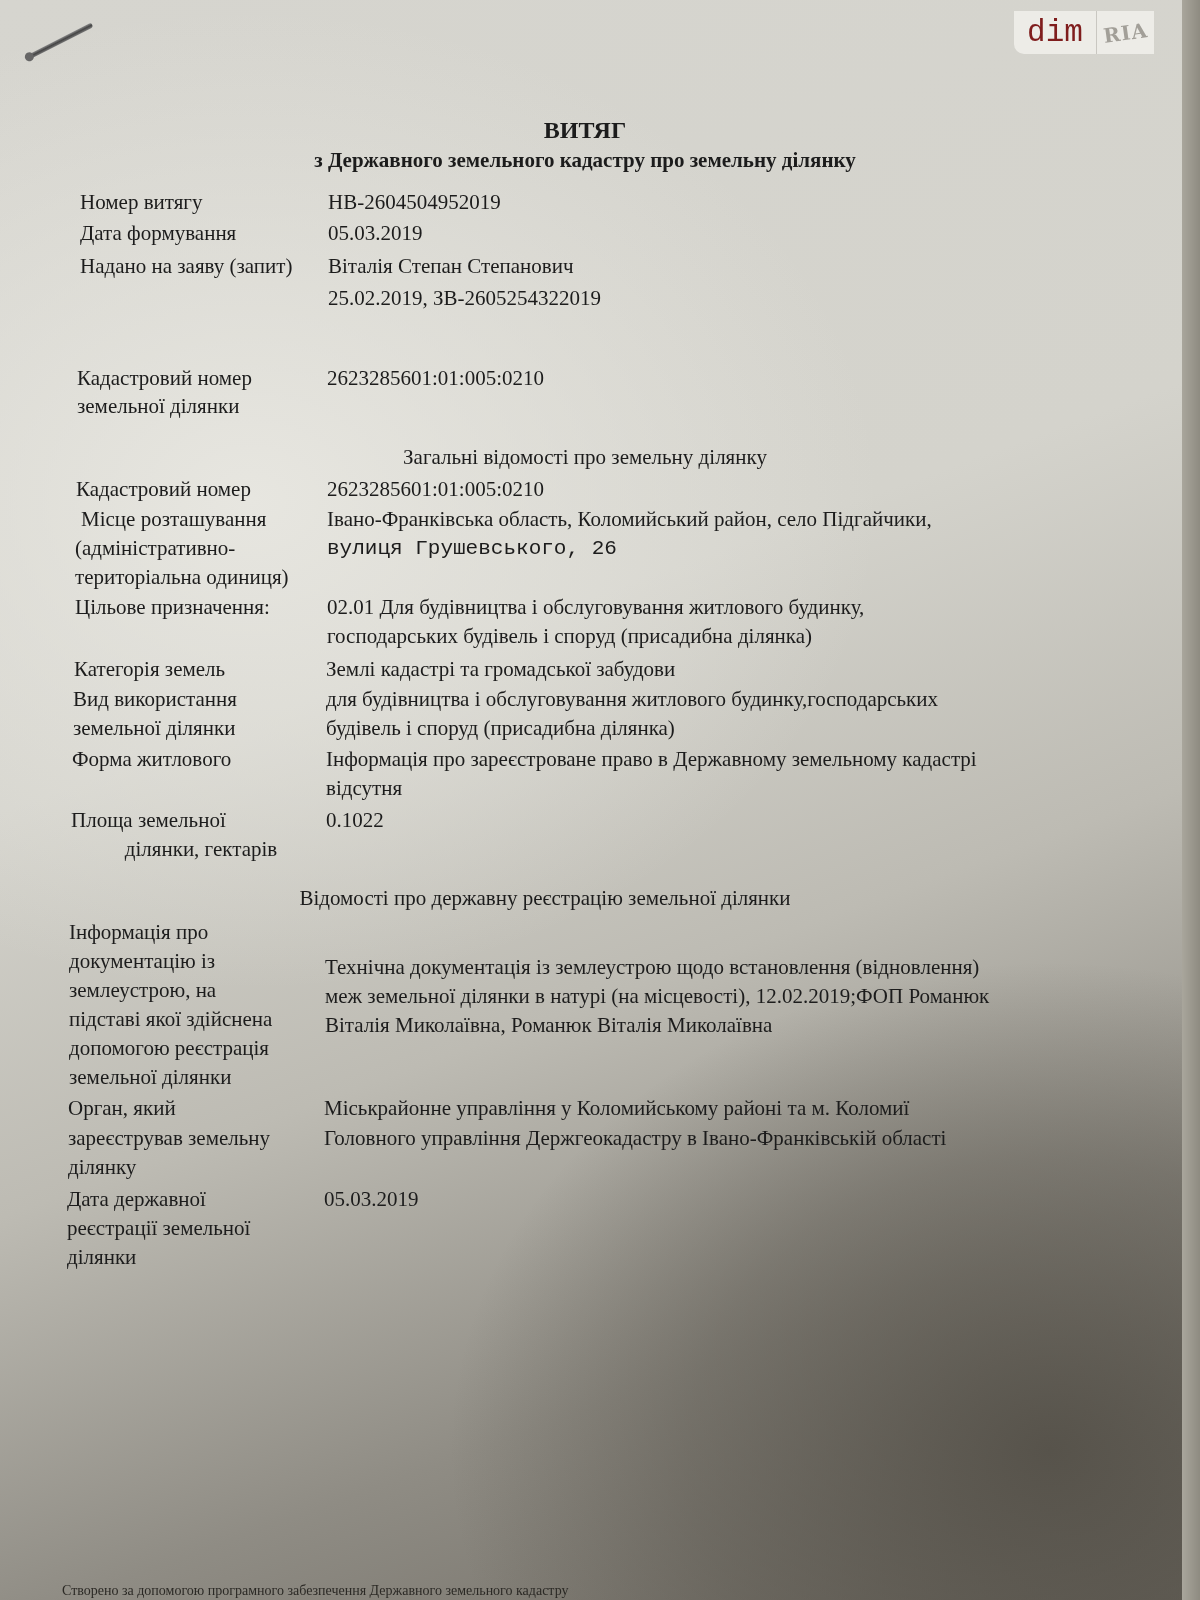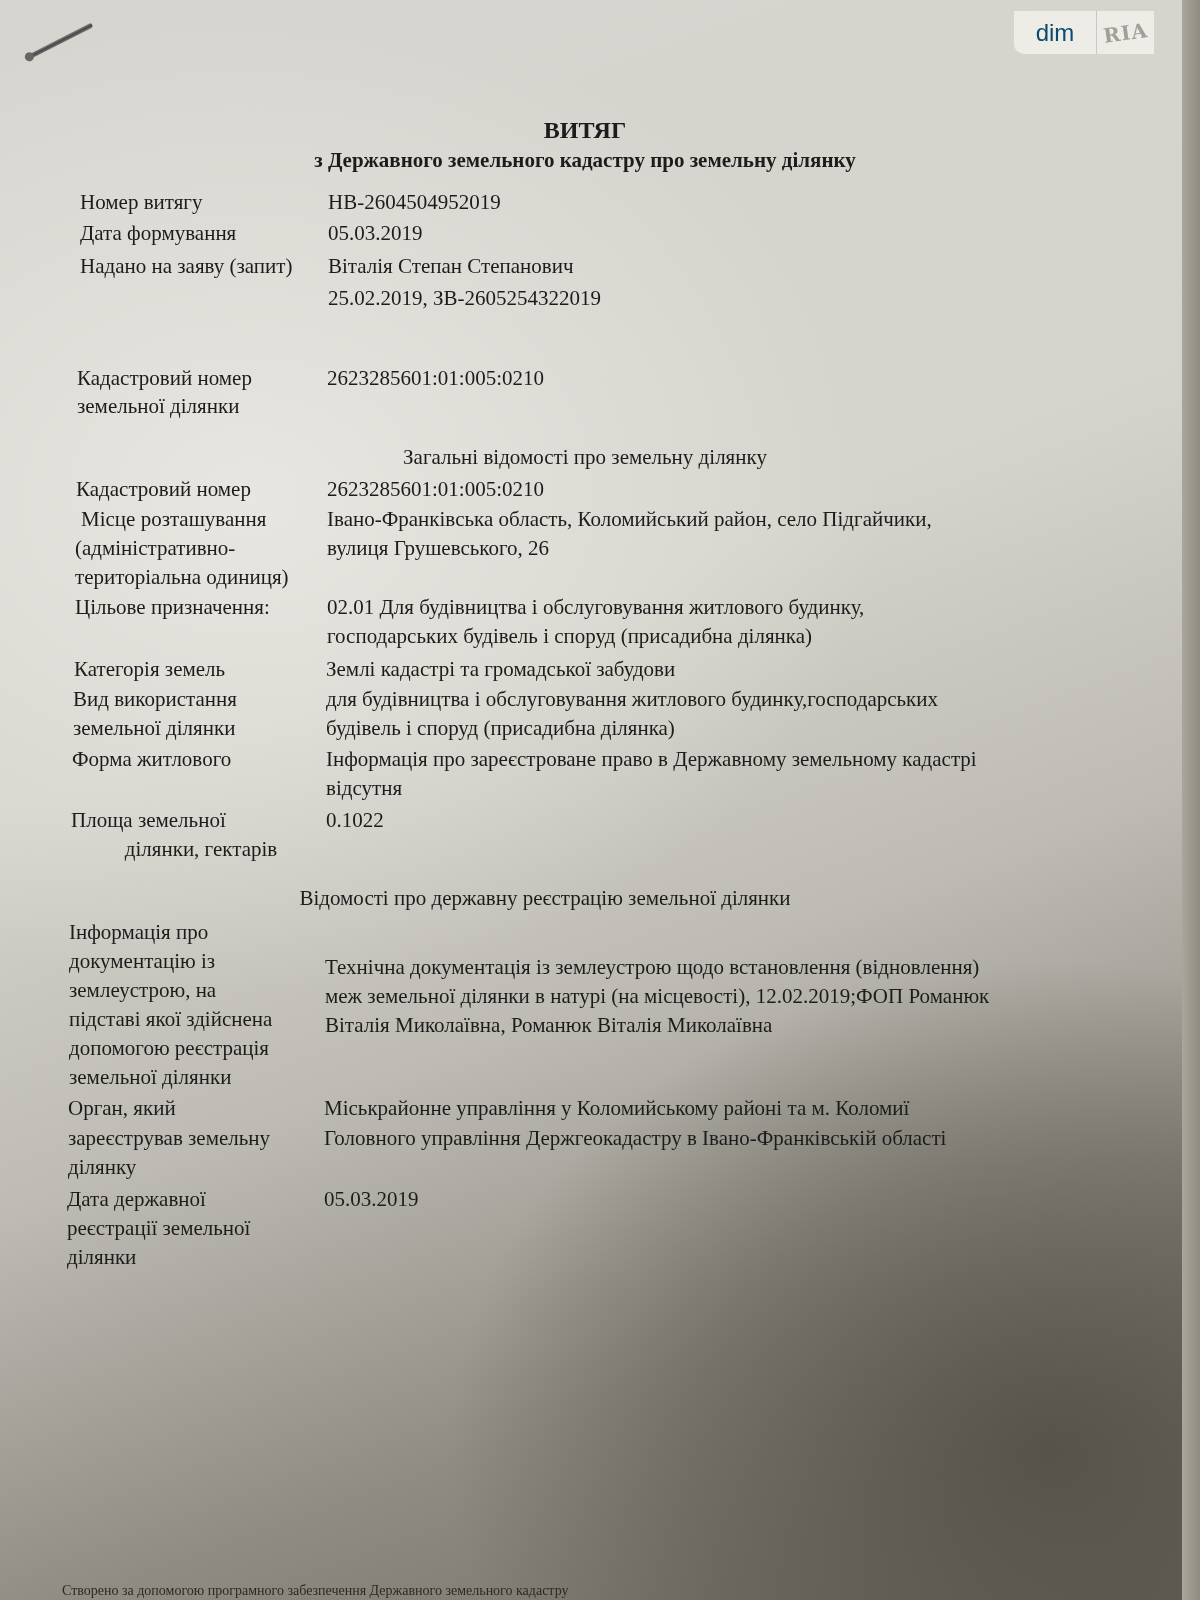--- a/index.html
+++ b/index.html
@@ -31,21 +31,21 @@
     }
     .pin::before {
       content: ""; position: absolute; left: -3px; top: -2px; width: 9px; height: 9px;
       border-radius: 50%; background: #666;
     }
     .watermark {
       position: absolute; left: 1014px; top: 11px; width: 140px; height: 43px;
       background: rgba(240,239,235,0.88); border-radius: 0 0 0 10px;
       display: flex; align-items: center;
     }
-    .wm-dim { width: 82px; text-align: center; font-family: Liberation Sans, sans-serif; font-size: 24px; color: #0c4a6e; }
+    .wm-dim { width: 82px; text-align: center; font-family: Liberation Mono, monospace; font-size: 31px; color: #7f1d1d; }
     .wm-sep { width: 1px; height: 43px; background: #c9c7c1; }
     .wm-ria { flex: 1; text-align: center; font-family: "DejaVu Serif", serif; font-weight: bold; font-size: 20px; color: #a29f98; transform: rotate(-8deg); letter-spacing: 1px; }
 
     .content { position: absolute; left: 0; top: 0; width: 1182px; height: 1237px; }
     .title { position: absolute; left: 0; width: 1170px; text-align: center; font-weight: bold; }
     .t1 { top: 117px; font-size: 24px; }
     .t2 { top: 148px; font-size: 21px; }
     .sec { position: absolute; left: 0; width: 1170px; text-align: center; font-size: 21px; }
     .lbl { position: absolute; font-size: 21px; line-height: 29px; width: 260px; }
     .val { position: absolute; font-size: 21px; line-height: 29px; width: 800px; }
@@ -83,21 +83,21 @@
 
   <div class="sec" style="top:445px;">Загальні відомості про земельну ділянку</div>
 
   <div class="lbl" style="left:76px;top:475px;">Кадастровий номер</div>
   <div class="val" style="left:327px;top:475px;">2623285601:01:005:0210</div>
 
   <div class="lbl" style="left:75px;top:505px;margin-left:6px;">Місце розташування</div>
   <div class="lbl" style="left:75px;top:534px;">(адміністративно-</div>
   <div class="lbl" style="left:75px;top:563px;width:270px;">територіальна одиниця)</div>
   <div class="val" style="left:327px;top:505px;">Івано-Франківська область, Коломийський район, село Підгайчики,</div>
-  <div class="val" style="left:327px;top:534px;">вулиця Грушевського, 26</div>
+  <div class="val" style="left:327px;top:534px;font-family:Liberation Mono, monospace;">вулиця Грушевського, 26</div>
 
   <div class="lbl" style="left:75px;top:593px;">Цільове призначення:</div>
   <div class="val" style="left:327px;top:593px;">02.01 Для будівництва і обслуговування житлового будинку,</div>
   <div class="val" style="left:327px;top:622px;">господарських будівель і споруд (присадибна ділянка)</div>
 
   <div class="lbl" style="left:74px;top:655px;">Категорія земель</div>
   <div class="val" style="left:326px;top:655px;">Землі кадастрі та громадської забудови</div>
 
   <div class="lbl" style="left:73px;top:685px;">Вид використання</div>
   <div class="lbl" style="left:73px;top:714px;">земельної ділянки</div>

